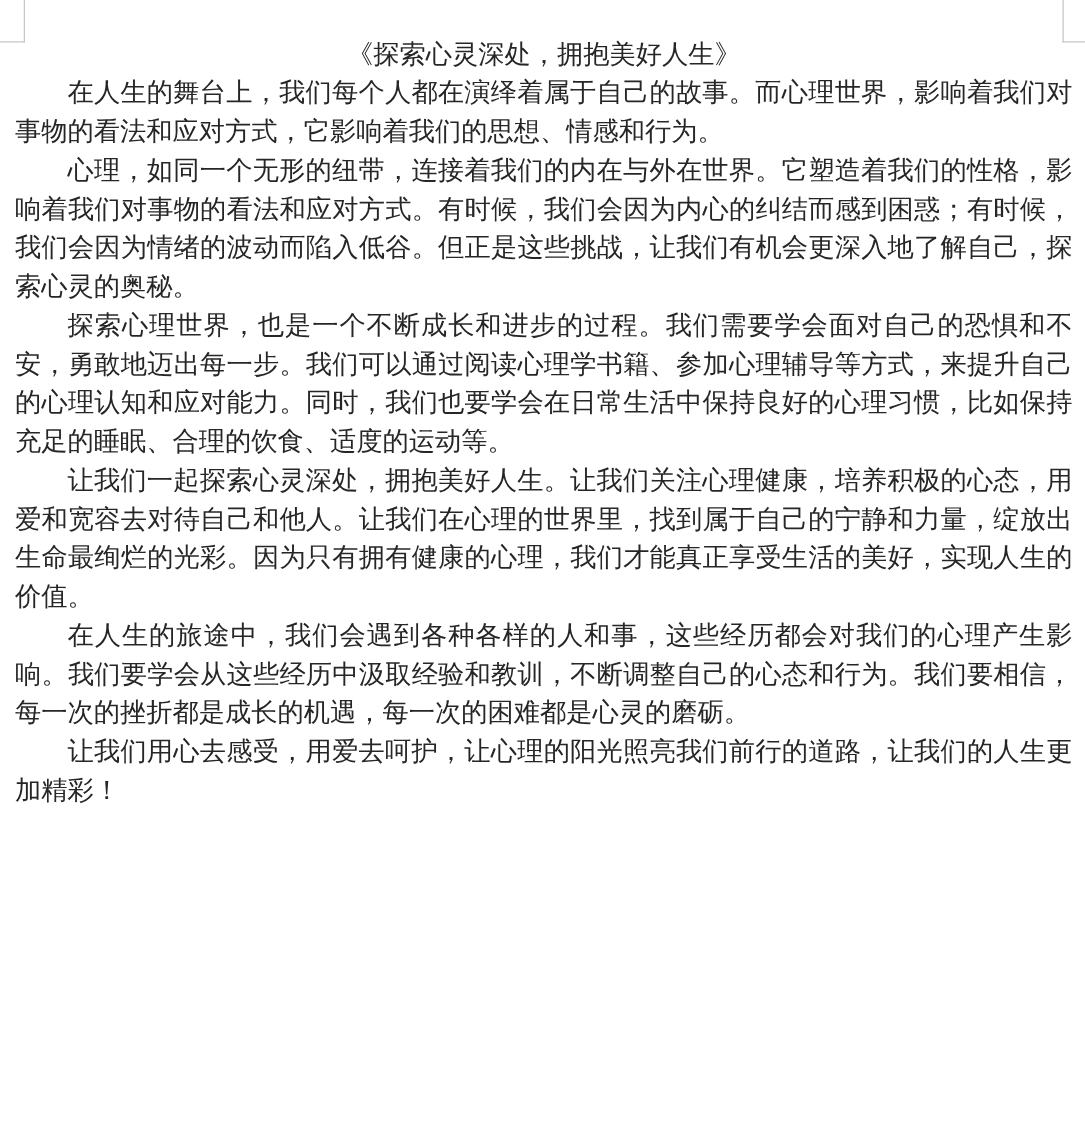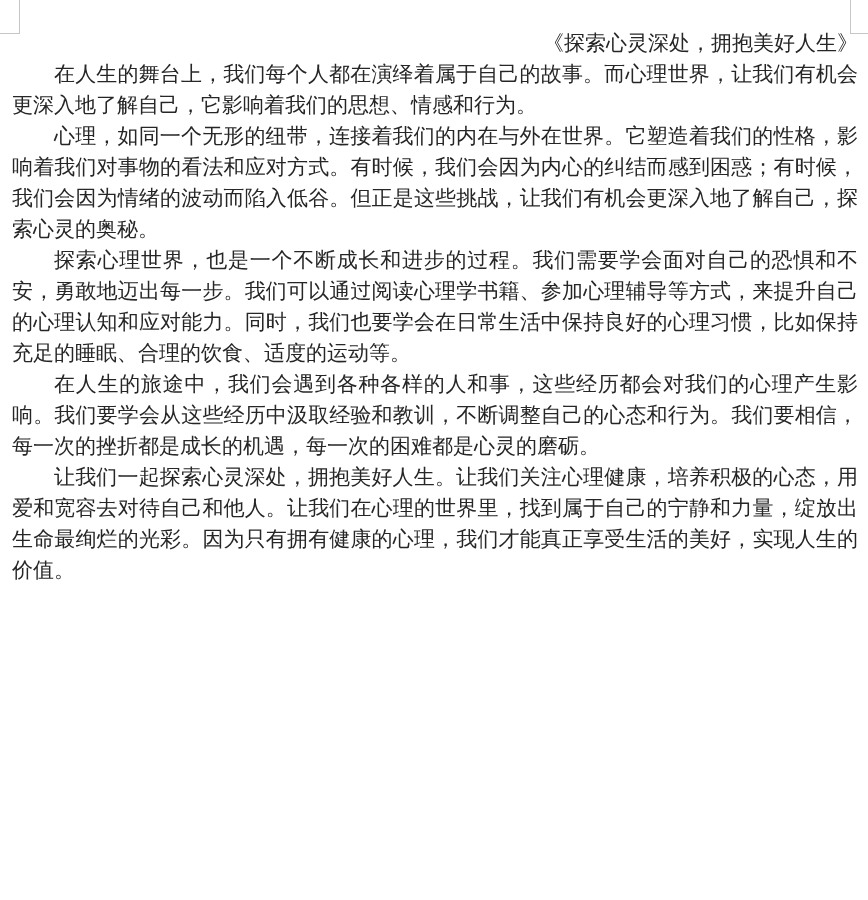--- a/index.html
+++ b/index.html
@@ -39,21 +39,21 @@
   .content {
     position: absolute;
     left: 12px;
     top: 28px;
     width: 846px;
   }
   .doc-title {
     font-size: 21px;
     line-height: 31px;
     font-weight: normal;
-    text-align: right;
+    text-align: center;
     margin: 0;
     white-space: nowrap;
   }
   .doc-body p {
     font-size: 21px;
     line-height: 31px;
     margin: 0;
     text-align: justify;
     text-justify: inter-character;
     text-indent: 2em;
@@ -66,21 +66,22 @@
 
 <div class="page">
 
   <div class="corner-mark tl"></div>
   <div class="corner-mark tr"></div>
 
   <div class="content">
     <h1 class="doc-title">《探索心灵深处，拥抱美好人生》</h1>
 
     <div class="doc-body">
-      <p>在人生的舞台上，我们每个人都在演绎着属于自己的故事。而心理世界，让我们有机会更深入地了解自己，它影响着我们的思想、情感和行为。</p>
+      <p>在人生的舞台上，我们每个人都在演绎着属于自己的故事。而心理世界，影响着我们对事物的看法和应对方式，它影响着我们的思想、情感和行为。</p>
       <p>心理，如同一个无形的纽带，连接着我们的内在与外在世界。它塑造着我们的性格，影响着我们对事物的看法和应对方式。有时候，我们会因为内心的纠结而感到困惑；有时候，我们会因为情绪的波动而陷入低谷。但正是这些挑战，让我们有机会更深入地了解自己，探索心灵的奥秘。</p>
       <p>探索心理世界，也是一个不断成长和进步的过程。我们需要学会面对自己的恐惧和不安，勇敢地迈出每一步。我们可以通过阅读心理学书籍、参加心理辅导等方式，来提升自己的心理认知和应对能力。同时，我们也要学会在日常生活中保持良好的心理习惯，比如保持充足的睡眠、合理的饮食、适度的运动等。</p>
+      <p>让我们一起探索心灵深处，拥抱美好人生。让我们关注心理健康，培养积极的心态，用爱和宽容去对待自己和他人。让我们在心理的世界里，找到属于自己的宁静和力量，绽放出生命最绚烂的光彩。因为只有拥有健康的心理，我们才能真正享受生活的美好，实现人生的价值。</p>
       <p>在人生的旅途中，我们会遇到各种各样的人和事，这些经历都会对我们的心理产生影响。我们要学会从这些经历中汲取经验和教训，不断调整自己的心态和行为。我们要相信，每一次的挫折都是成长的机遇，每一次的困难都是心灵的磨砺。</p>
-      <p>让我们一起探索心灵深处，拥抱美好人生。让我们关注心理健康，培养积极的心态，用爱和宽容去对待自己和他人。让我们在心理的世界里，找到属于自己的宁静和力量，绽放出生命最绚烂的光彩。因为只有拥有健康的心理，我们才能真正享受生活的美好，实现人生的价值。</p>
+      <p>让我们用心去感受，用爱去呵护，让心理的阳光照亮我们前行的道路，让我们的人生更加精彩！</p>
     </div>
   </div>
 
 </div>
 
 </body></html>

